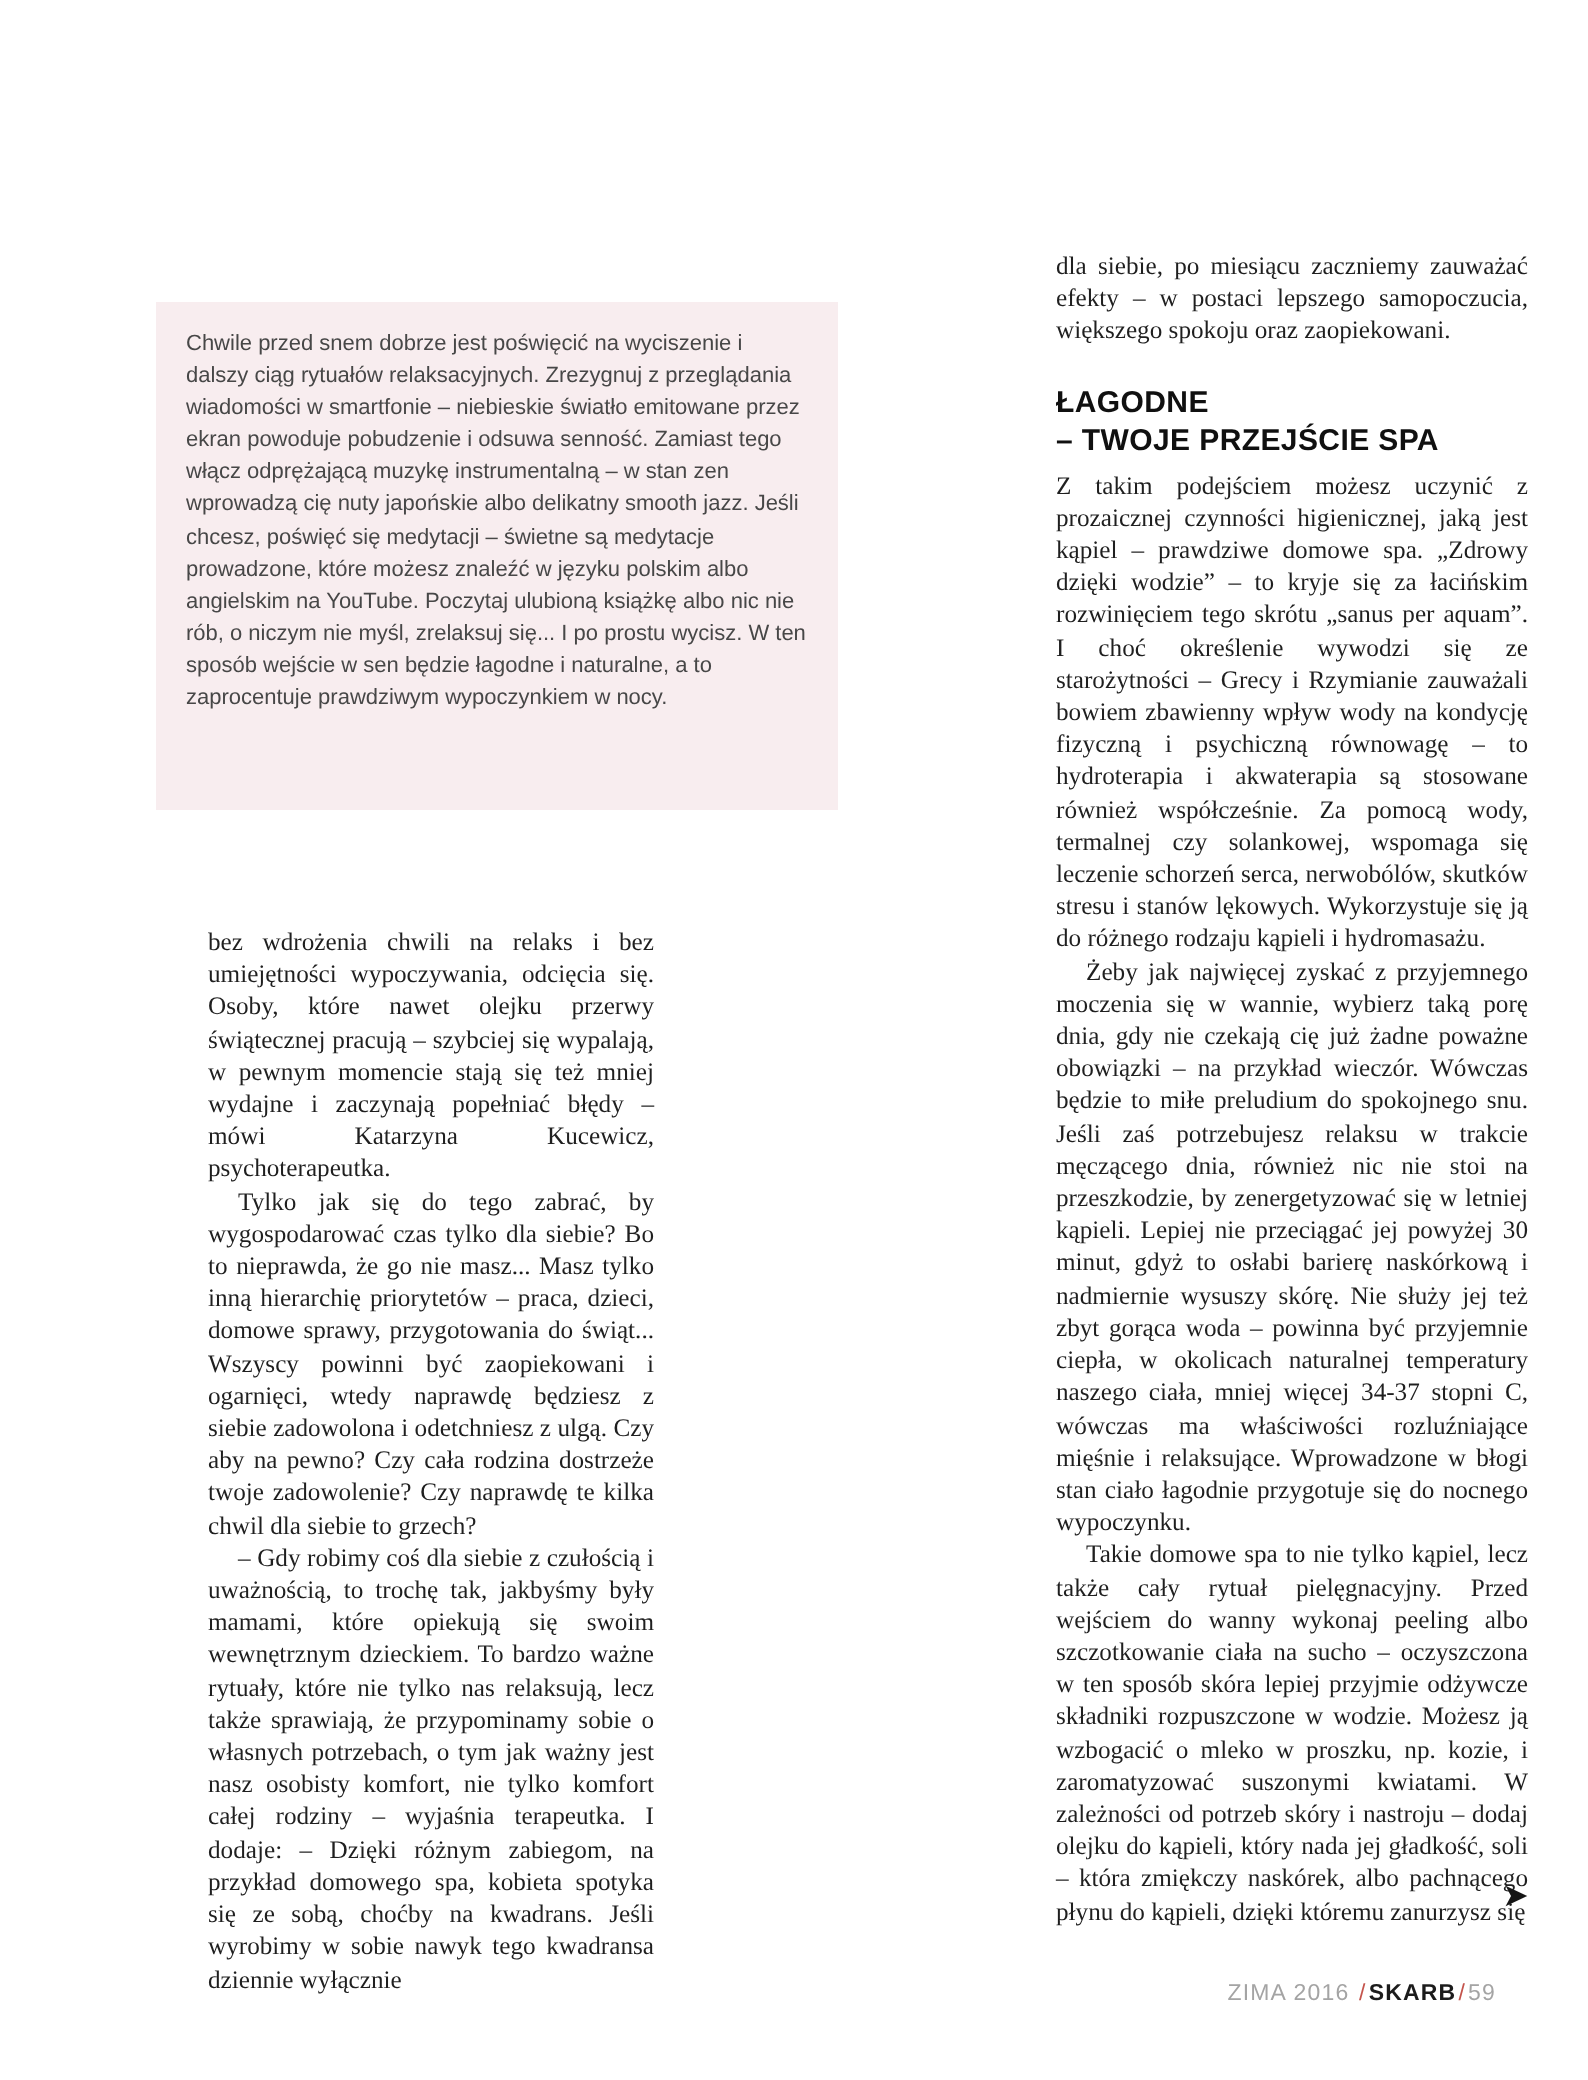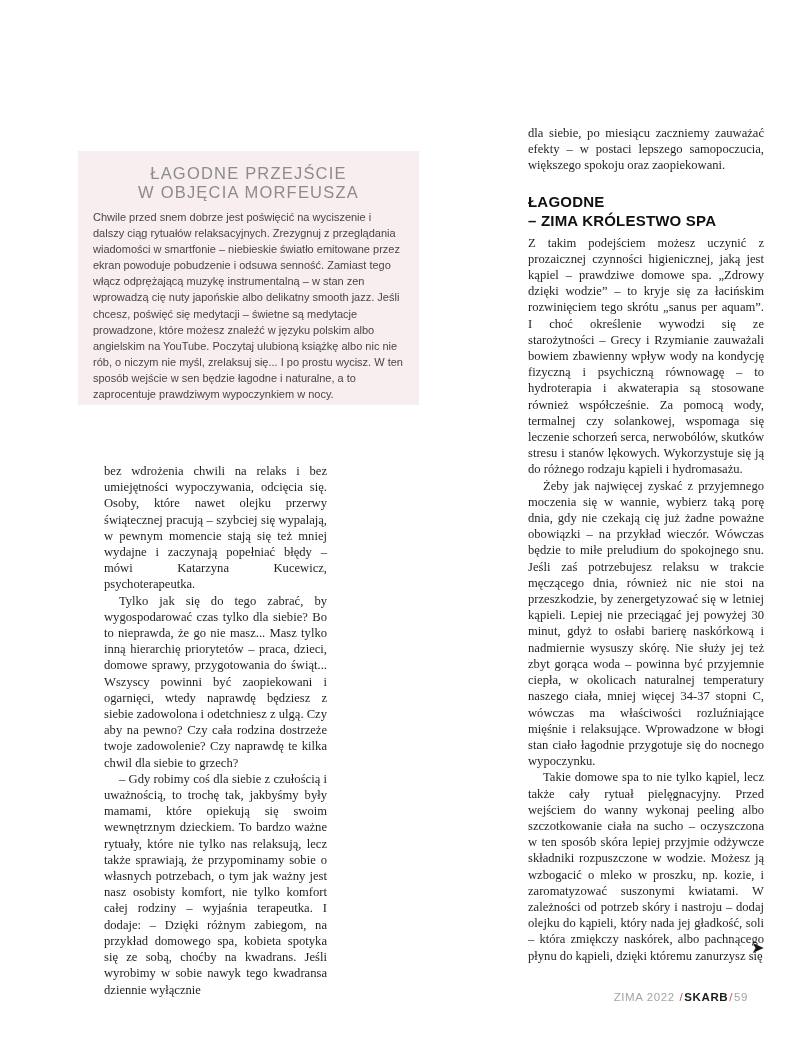--- a/index.html
+++ b/index.html
@@ -50,44 +50,40 @@
   }
   .f-brand{color:#1b1b1b;font-weight:700;}
   .f-sep{color:#c4544c;padding:0 1px;}
 </style>
 </head>
 <body>
 
 <div class="page">
 
   <section class="pink-box">
-    <h1 class="box-title">
-      <span>ŁAGODNE PRZEJŚCIE</span><br>
-      <span>W OBJĘCIA MORFEUSZA</span>
-    </h1>
     <p class="box-body">Chwile przed snem dobrze jest poświęcić na wyciszenie i dalszy ciąg rytuałów relaksacyjnych. Zrezygnuj z przeglądania wiadomości w smartfonie – niebieskie światło emitowane przez ekran powoduje pobudzenie i odsuwa senność. Zamiast tego włącz odprężającą muzykę instrumentalną – w stan zen wprowadzą cię nuty japońskie albo delikatny smooth jazz. Jeśli chcesz, poświęć się medytacji – świetne są medytacje prowadzone, które możesz znaleźć w języku polskim albo angielskim na YouTube. Poczytaj ulubioną książkę albo nic nie rób, o niczym nie myśl, zrelaksuj się... I po prostu wycisz. W ten sposób wejście w sen będzie łagodne i naturalne, a to zaprocentuje prawdziwym wypoczynkiem w nocy.</p>
   </section>
 
   <section class="col left-col">
     <p>bez wdrożenia chwili na relaks i bez umiejętności wypoczywania, odcięcia się. Osoby, które nawet olejku przerwy świątecznej pracują – szybciej się wypalają, w pewnym momencie stają się też mniej wydajne i zaczynają popełniać błędy – mówi Katarzyna Kucewicz, psychoterapeutka.</p>
     <p class="indent">Tylko jak się do tego zabrać, by wygospodarować czas tylko dla siebie? Bo to nieprawda, że go nie masz... Masz tylko inną hierarchię priorytetów – praca, dzieci, domowe sprawy, przygotowania do świąt... Wszyscy powinni być zaopiekowani i ogarnięci, wtedy naprawdę będziesz z siebie zadowolona i odetchniesz z ulgą. Czy aby na pewno? Czy cała rodzina dostrzeże twoje zadowolenie? Czy naprawdę te kilka chwil dla siebie to grzech?</p>
     <p class="indent">– Gdy robimy coś dla siebie z czułością i uważnością, to trochę tak, jakbyśmy były mamami, które opiekują się swoim wewnętrznym dzieckiem. To bardzo ważne rytuały, które nie tylko nas relaksują, lecz także sprawiają, że przypominamy sobie o własnych potrzebach, o tym jak ważny jest nasz osobisty komfort, nie tylko komfort całej rodziny – wyjaśnia terapeutka. I dodaje: – Dzięki różnym zabiegom, na przykład domowego spa, kobieta spotyka się ze sobą, choćby na kwadrans. Jeśli wyrobimy w sobie nawyk tego kwadransa dziennie wyłącznie</p>
   </section>
 
   <section class="col right-col">
     <p>dla siebie, po miesiącu zaczniemy zauważać efekty – w postaci lepszego samopoczucia, większego spokoju oraz zaopiekowani.</p>
     <h2 class="sec-head">
       <span>ŁAGODNE</span><br>
-      <span>– ZIMA KRÓLESTWO SPA</span>
+      <span>– TWOJE PRZEJŚCIE SPA</span>
     </h2>
     <p>Z takim podejściem możesz uczynić z prozaicznej czynności higienicznej, jaką jest kąpiel – prawdziwe domowe spa. „Zdrowy dzięki wodzie” – to kryje się za łacińskim rozwinięciem tego skrótu „sanus per aquam”. I choć określenie wywodzi się ze starożytności – Grecy i Rzymianie zauważali bowiem zbawienny wpływ wody na kondycję fizyczną i psychiczną równowagę – to hydroterapia i akwaterapia są stosowane również współcześnie. Za pomocą wody, termalnej czy solankowej, wspomaga się leczenie schorzeń serca, nerwobólów, skutków stresu i stanów lękowych. Wykorzystuje się ją do różnego rodzaju kąpieli i hydromasażu.</p>
     <p class="indent">Żeby jak najwięcej zyskać z przyjemnego moczenia się w wannie, wybierz taką porę dnia, gdy nie czekają cię już żadne poważne obowiązki – na przykład wieczór. Wówczas będzie to miłe preludium do spokojnego snu. Jeśli zaś potrzebujesz relaksu w trakcie męczącego dnia, również nic nie stoi na przeszkodzie, by zenergetyzować się w letniej kąpieli. Lepiej nie przeciągać jej powyżej 30 minut, gdyż to osłabi barierę naskórkową i nadmiernie wysuszy skórę. Nie służy jej też zbyt gorąca woda – powinna być przyjemnie ciepła, w okolicach naturalnej temperatury naszego ciała, mniej więcej 34-37 stopni C, wówczas ma właściwości rozluźniające mięśnie i relaksujące. Wprowadzone w błogi stan ciało łagodnie przygotuje się do nocnego wypoczynku.</p>
     <p class="indent">Takie domowe spa to nie tylko kąpiel, lecz także cały rytuał pielęgnacyjny. Przed wejściem do wanny wykonaj peeling albo szczotkowanie ciała na sucho – oczyszczona w ten sposób skóra lepiej przyjmie odżywcze składniki rozpuszczone w wodzie. Możesz ją wzbogacić o mleko w proszku, np. kozie, i zaromatyzować suszonymi kwiatami. W zależności od potrzeb skóry i nastroju – dodaj olejku do kąpieli, który nada jej gładkość, soli – która zmiękczy naskórek, albo pachnącego płynu do kąpieli, dzięki któremu zanurzysz się</p>
   </section>
 
   <span class="cont-arrow">➤</span>
 
   <footer class="page-footer">
-    <span>ZIMA 2022</span>
+    <span>ZIMA 2016</span>
     <span class="f-sep">/</span><span class="f-brand">SKARB</span><span class="f-sep">/</span><span>59</span>
   </footer>
 
 </div>
 
 </body></html>

